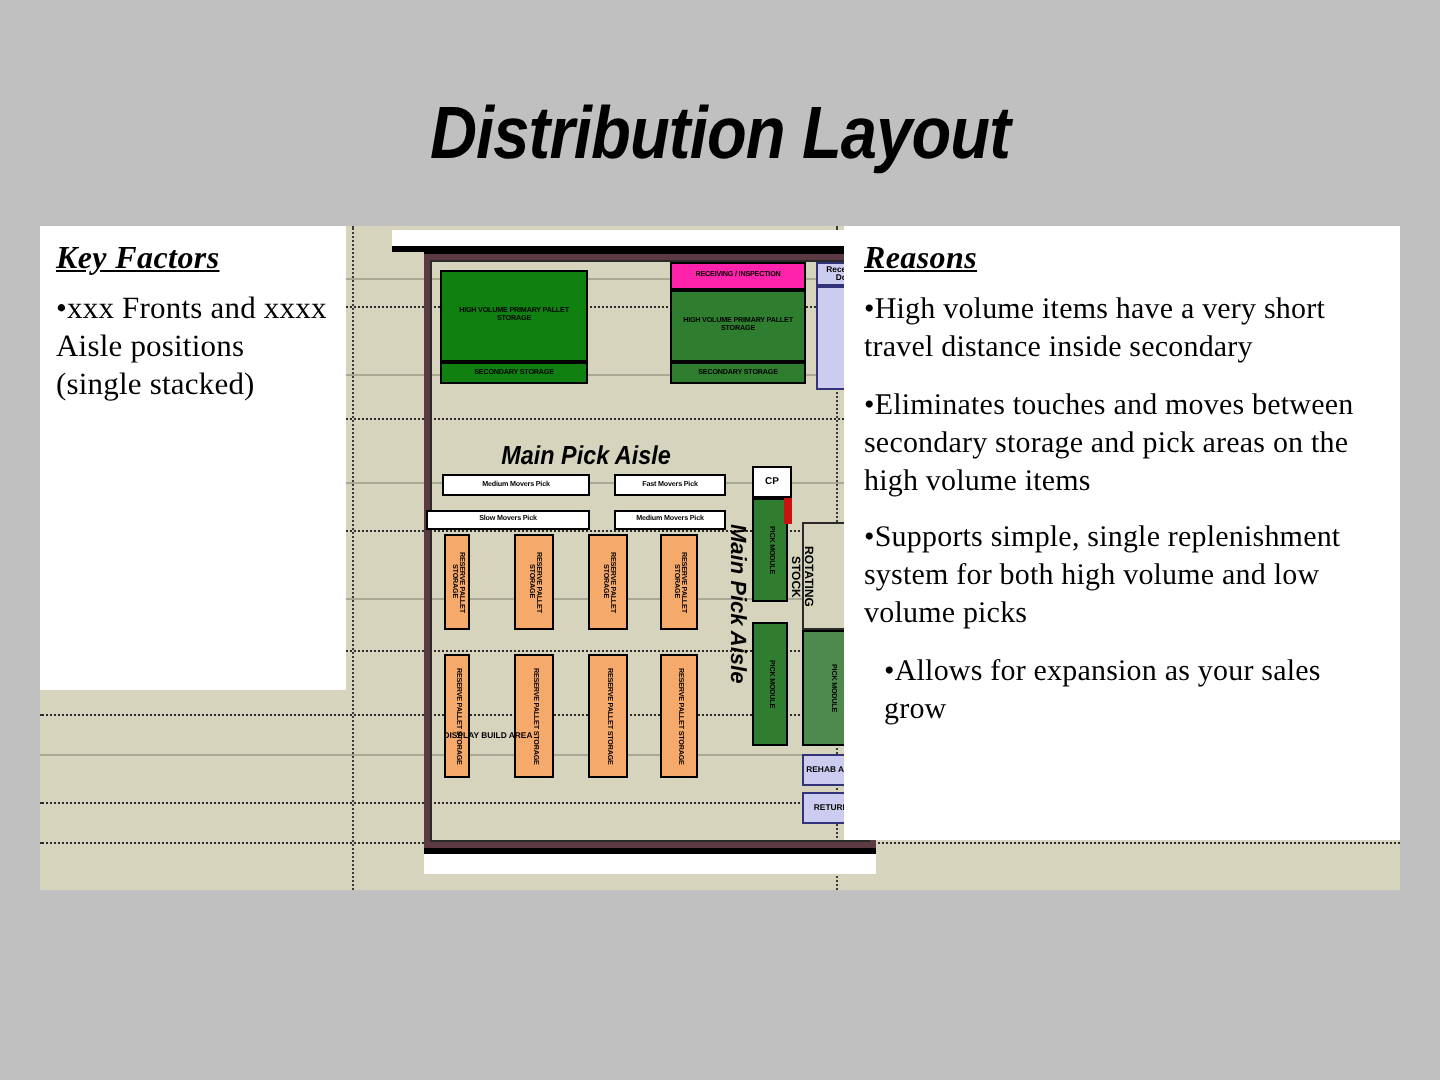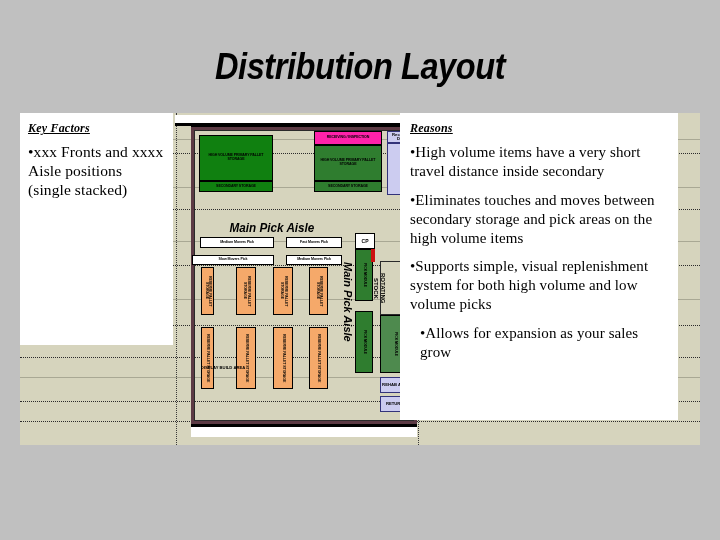--- a/index.html
+++ b/index.html
@@ -75,47 +75,47 @@
     box-sizing: border-box;
   }
   #panel-key {
     left: 0px;
     top: 0px;
     width: 153px;
     height: 232px;
     padding: 8px 7px 4px 8px;
   }
   #panel-reasons {
-    left: 380px;
+    left: 402px;
     top: 0px;
     width: 278px;
     height: 307px;
     padding: 8px 10px 4px 10px;
   }
   .panel-heading {
     font-weight: bold;
     font-style: italic;
-    font-size: 12px;
+    font-size: 16px;
     text-decoration: underline;
     margin: 0 0 7px 0;
     letter-spacing: 0.2px;
   }
   .bullet {
     font-size: 15.5px;
     line-height: 1.22;
     margin: 0 0 9px 0;
     letter-spacing: 0.1px;
   }
   #panel-reasons .bullet { font-size: 15px; line-height: 1.26; margin-bottom: 10px; }
   #panel-reasons .bullet.indent { padding-left: 10px; }
 
   
   #warehouse {
     position: absolute;
-    left: 155px;
+    left: 176px;
     top: 2px;
     width: 242px;
     height: 242px;
   }
   
   #plan-topstrip {
     position: absolute;
     left: 0; top: 0;
     width: 242px; height: 11px;
     background: #ffffff;
@@ -374,17 +374,17 @@
 
   <div id="panel-key" class="text-panel">
     <div class="panel-heading">Key Factors</div>
     <div class="bullet">•xxx Fronts and xxxx Aisle positions (single stacked)</div>
   </div>
 
   <div id="panel-reasons" class="text-panel">
     <div class="panel-heading">Reasons</div>
     <div class="bullet">•High volume items have a very short travel distance inside secondary</div>
     <div class="bullet">•Eliminates touches and moves between secondary storage and pick areas on the high volume items</div>
-    <div class="bullet">•Supports simple, visual replenishment system for both high volume and low volume picks</div>
+    <div class="bullet">•Supports simple, single replenishment system for both high volume and low volume picks</div>
     <div class="bullet indent">•Allows for expansion as your sales grow</div>
   </div>
 
 </div>
 
 </body></html>

